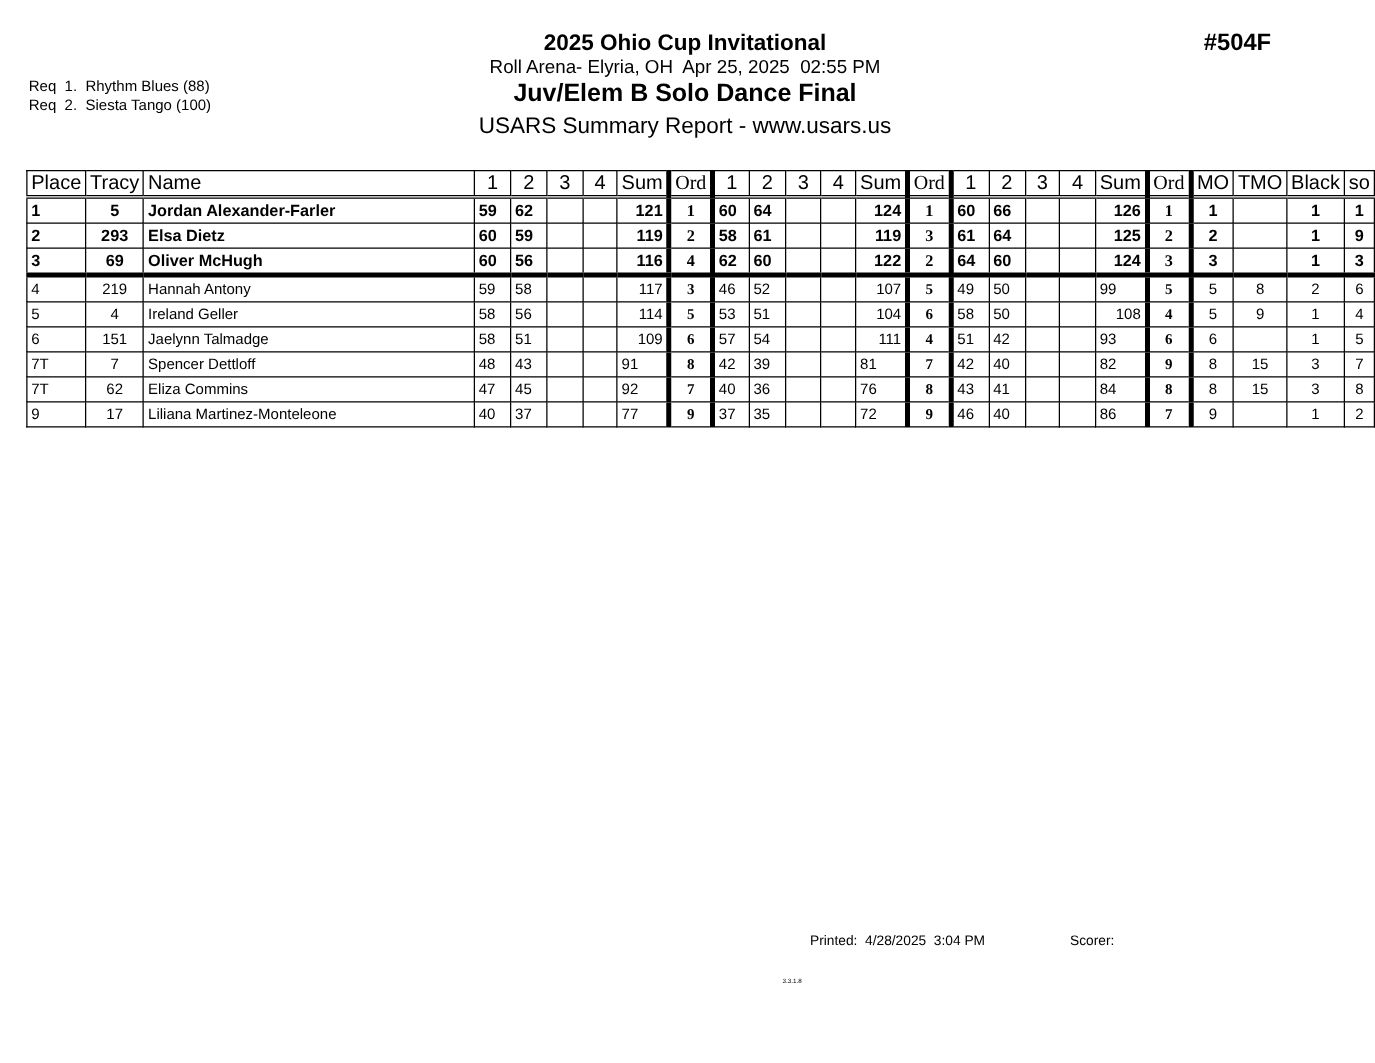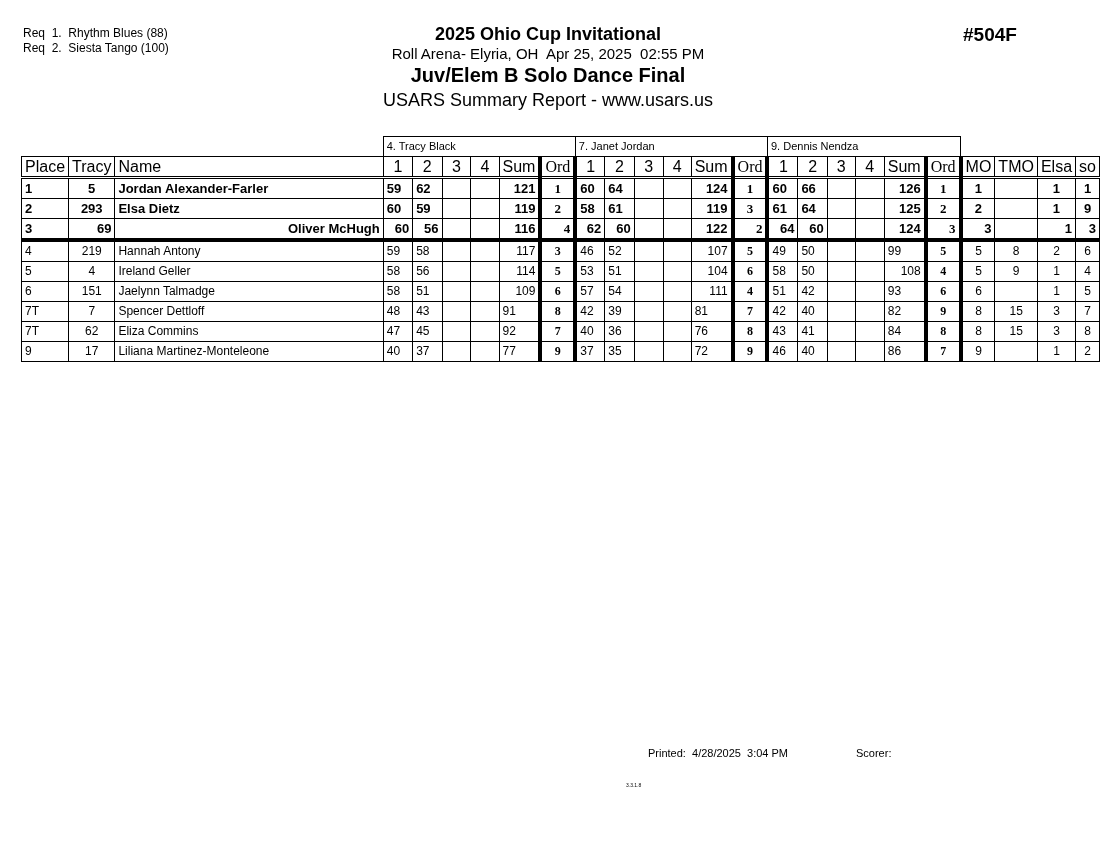--- a/index.html
+++ b/index.html
@@ -1,19 +1,19 @@
 <!DOCTYPE html>
 <html><head>
 <meta charset="utf-8">
 <style>
   html, body { margin: 0; padding: 0; background: #ffffff; }
   body { width: 1100px; height: 850px; position: relative; overflow: hidden;
          font-family: "Liberation Sans", sans-serif; color: #000; }
   .abs { position: absolute; }
-  .req { left: 23px; font-size: 12px; line-height: 14px; white-space: pre; }
+  .req { left: 23px; font-size: 12px; line-height: 14px; white-space: pre; margin-top: 36px; }
   .center { left: 0; width: 1100px; text-align: center; white-space: pre; }
   .t-event { top: 24px; font-size: 18px; font-weight: bold; left: -2px; }
   .t-venue { top: 45px; font-size: 15px; left: -2px; }
   .t-title { top: 64px; font-size: 20px; font-weight: bold; left: -2px; }
   .t-report { top: 90px; font-size: 18px; left: -2px; }
   .event-no { top: 24px; left: 963px; font-size: 19px; font-weight: bold; }
 
   table.grid { position: absolute; left: 21px; top: 136px; border-collapse: collapse;
                table-layout: fixed; font-size: 12px; }
   table.grid td { height: 19px; padding: 0 3px; border: 1px solid #000; white-space: nowrap;
@@ -23,21 +23,21 @@
   tr.hdr td { text-align: center; font-size: 16px; border-bottom: 3px double #000; }
   tr.hdr td.lft { text-align: left; }
   td.c { text-align: center; }
   td.r { text-align: right; }
   td.l { text-align: left; }
   td.ord { font-weight: bold; text-align: center; border-left: 4px solid #000 !important;
            border-right: 4px solid #000 !important; font-family: Liberation Serif, serif; }
   tr.hdr td.ord { font-weight: normal; }
   tr.bold td { font-weight: bold; font-size: 13px; }
   tr.bold td.place { text-align: left; }
-  tr.sep td { border-bottom: 4px solid #000; text-align: right; }
+  tr.sep td { border-bottom: 4px solid #000; }
   td.place { text-align: left; }
 
   .footer { top: 747px; font-size: 11px; white-space: pre; }
   .tiny { left: 626px; top: 782px; font-size: 5px; letter-spacing: 0px; }
   .printed { left: 648px; }
   .scorer { left: 856px; }
 </style>
 </head>
 <body>
 
@@ -72,27 +72,20 @@
       <col style="width:29px">
       <col style="width:30px">
       <col style="width:30px">
       <col style="width:32px">
     <col style="width:30px">
       <col style="width:33px">
       <col style="width:34px">
       <col style="width:21px">
   </colgroup>
   <tbody>
-      <tr>
-    <td class="blank" colspan="3"></td>
-    <td class="judge-name" colspan="6">4.  Tracy Black</td>
-    <td class="judge-name" colspan="6">7.  Janet Jordan</td>
-    <td class="judge-name" colspan="6">9.  Dennis Nendza</td>
-    <td class="blank" colspan="4"></td>
-  </tr>
   <tr class="hdr">
     <td class="lft">Place</td>
     <td>Tracy</td>
     <td class="lft">Name</td>
     <td>1</td>
     <td>2</td>
     <td>3</td>
     <td>4</td>
     <td>Sum</td>
     <td class="ord">Ord</td>
@@ -103,21 +96,21 @@
     <td>Sum</td>
     <td class="ord">Ord</td>
     <td>1</td>
     <td>2</td>
     <td>3</td>
     <td>4</td>
     <td>Sum</td>
     <td class="ord">Ord</td>
     <td>MO</td>
     <td>TMO</td>
-    <td>Elsa</td>
+    <td>Black</td>
     <td>so</td>
   </tr>
   </tbody>
     <tbody id="rows-body">
       <tr class="bold">
         <td class="place">1</td>
         <td class="c">5</td>
         <td class="l">Jordan Alexander-Farler</td>
         <td class="l">59</td>
         <td class="l">62</td>

